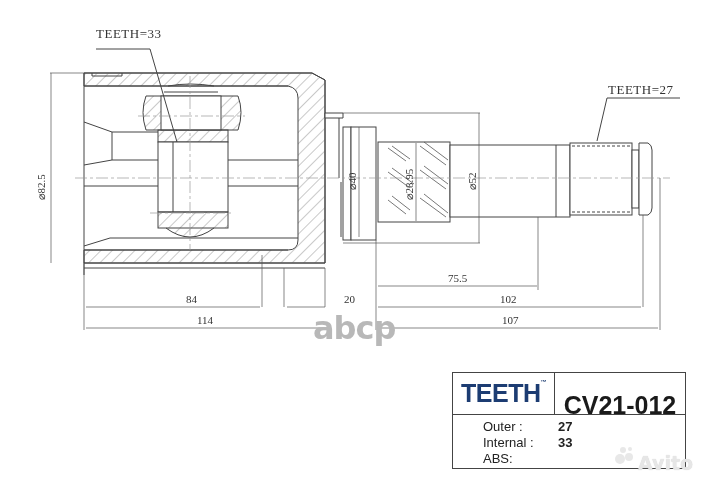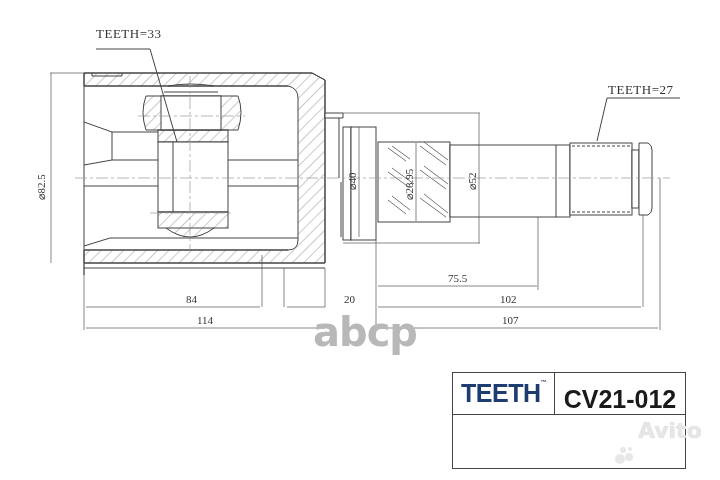--- a/index.html
+++ b/index.html
@@ -1,32 +1,32 @@
 <!DOCTYPE html>
 <html><head>
   <meta charset="utf-8">
   <style>
     html, body { margin: 0; padding: 0; background: #ffffff; }
     body { width: 720px; height: 480px; position: relative; overflow: hidden; font-family: "Liberation Sans", sans-serif; }
     .drawing { position: absolute; left: 0; top: 0; width: 720px; height: 480px; }
     .dimtxt { font-family: "Liberation Serif", "DejaVu Serif", serif; font-size: 11px; fill: #333; }
     .lbltxt { font-family: "Liberation Serif", "DejaVu Serif", serif; font-size: 13px; fill: #333; letter-spacing: 0.5px; }
-    .watermark { position: absolute; left: 313px; top: 312px; font-family: "DejaVu Sans", sans-serif; font-weight: bold; font-size: 40px; color: #b8b8b8; letter-spacing: -1px; line-height: 1; }
+    .watermark { position: absolute; left: 313px; top: 312px; font-family: "DejaVu Sans", sans-serif; font-weight: bold; font-size: 32px; color: #b8b8b8; letter-spacing: -1px; line-height: 1; }
     .info-box { position: absolute; left: 452px; top: 372px; width: 234px; height: 97px; border: 1.5px solid #444; box-sizing: border-box; background: #fff; }
     .info-top { display: flex; height: 41px; border-bottom: 1.5px solid #444; }
     .brand-cell { width: 101px; border-right: 1.5px solid #444; display: flex; align-items: center; justify-content: center; }
     .brand { font-family: "Liberation Sans", sans-serif; font-weight: bold; font-size: 25px; color: #1c3c72; letter-spacing: -0.5px; }
     .brand sup { font-size: 6px; vertical-align: top; color: #1c3c72; }
-    .code-cell { flex: 1; display: flex; align-items: flex-end; justify-content: center; margin-top: 23px; }
+    .code-cell { flex: 1; display: flex; align-items: center; justify-content: center; margin-top: 23px; }
     .code { font-family: "Liberation Sans", sans-serif; font-weight: bold; font-size: 25px; color: #1a1a1a; }
     .info-rows { padding: 4px 0 0 30px; }
     .info-row { display: flex; font-size: 13px; line-height: 16px; color: #222; }
     .info-label { width: 75px; }
     .info-value { font-weight: bold; }
-    .avito { position: absolute; left: 617px; top: 418px; font-family: "DejaVu Sans", sans-serif; font-size: 22px; color: #e6e6e6; font-weight: bold; text-shadow: 0 0 1px #d0d0d0; }
+    .avito { position: absolute; left: 617px; top: 452px; font-family: "DejaVu Sans", sans-serif; font-size: 19px; color: #e6e6e6; font-weight: bold; text-shadow: 0 0 1px #d0d0d0; }
     .avito-dots { position: absolute; left: 614px; top: 444px; width: 22px; height: 22px; }
   </style>
 </head>
 <body>
 
 <svg class="drawing" viewBox="0 0 720 480" xmlns="http://www.w3.org/2000/svg">
   <defs>
     <pattern id="hatch" width="8" height="8" patternUnits="userSpaceOnUse" patternTransform="rotate(45)">
       <line x1="0" y1="0" x2="0" y2="8" stroke="#777" stroke-width="0.8"></line>
     </pattern>
@@ -162,20 +162,34 @@
 
 <div class="info-box">
   <div class="info-top">
     <div class="brand-cell">
       <span class="brand"><span>TEETH</span><sup>™</sup></span>
     </div>
     <div class="code-cell">
       <span class="code">CV21-012</span>
     </div>
   </div>
+  <div class="info-rows">
+    <div class="info-row">
+      <span class="info-label">Outer :</span>
+      <span class="info-value">27</span>
+    </div>
+    <div class="info-row">
+      <span class="info-label">Internal :</span>
+      <span class="info-value">33</span>
+    </div>
+    <div class="info-row">
+      <span class="info-label">ABS:</span>
+      <span class="info-value"></span>
+    </div>
+  </div>
 </div>
 
 <svg class="avito-dots" viewBox="0 0 22 22">
   <circle cx="6" cy="15" r="5" fill="#e8e8e8"></circle>
   <circle cx="15" cy="13" r="4" fill="#e8e8e8"></circle>
   <circle cx="9" cy="6" r="3" fill="#e8e8e8"></circle>
   <circle cx="16" cy="5" r="2" fill="#e8e8e8"></circle>
 </svg>
 <div class="avito" style="left:638px;">Avito</div>
 

